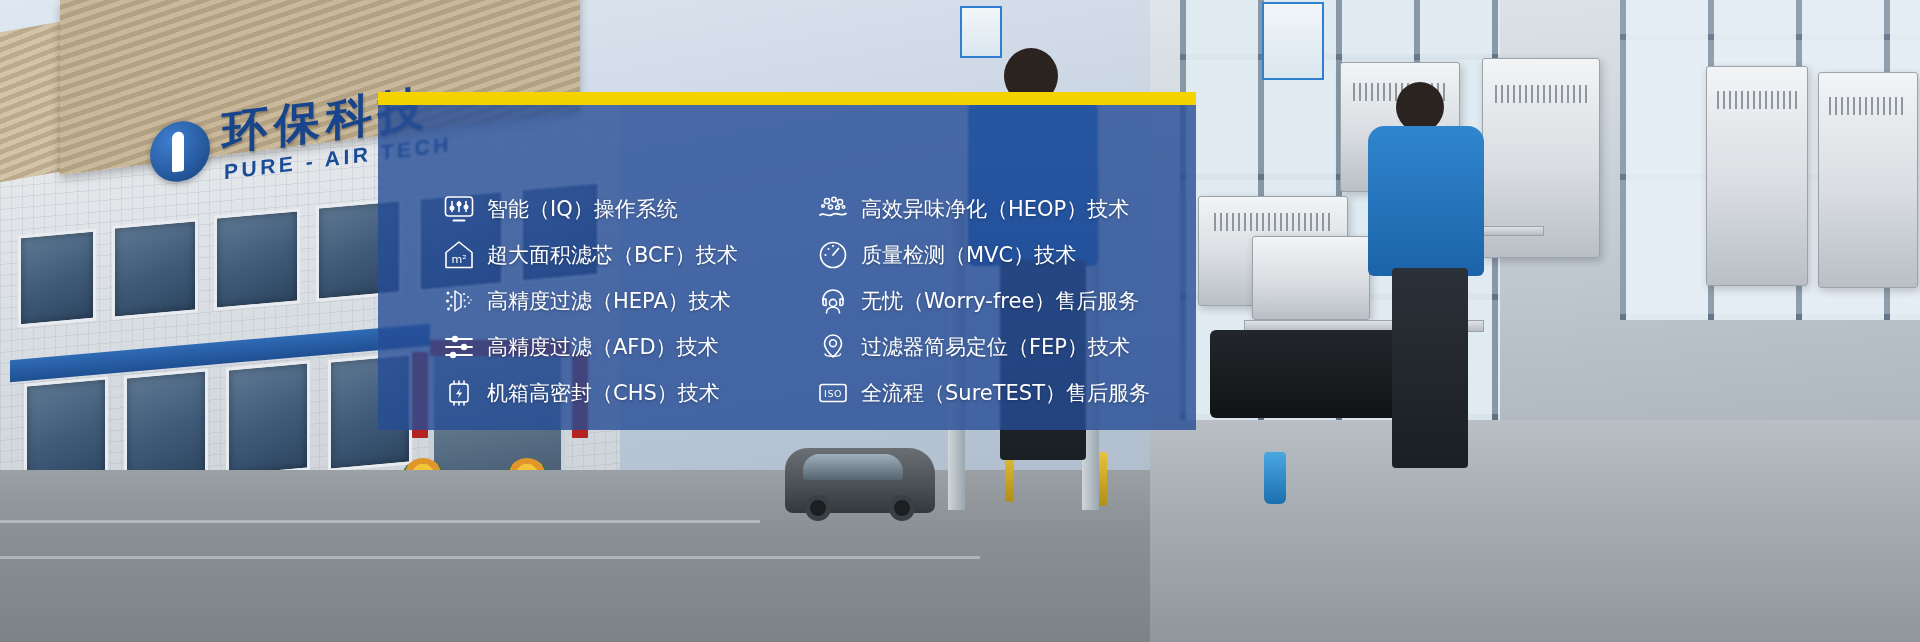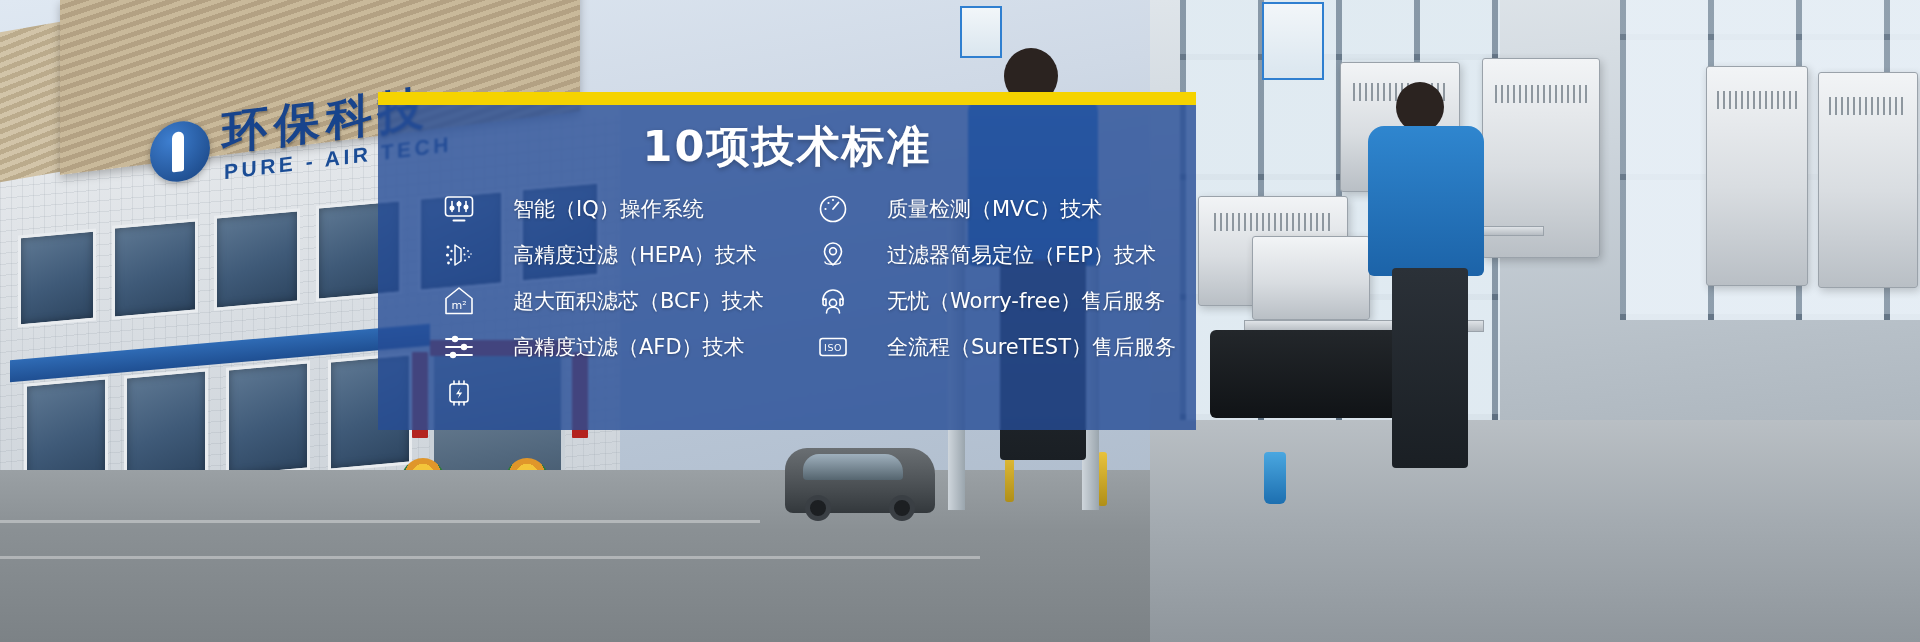--- a/index.html
+++ b/index.html
@@ -191,21 +191,21 @@
     text-shadow: 0 2px 5px rgba(0,0,0,.28);
   }
   .cols {
     position: absolute; left: 378px; top: 186px; width: 818px; height: 230px;
     display: flex;
   }
   .col { width: 50%; display: flex; flex-direction: column; gap: 0px; }
   .col.left  { padding-left: 63px; }
   .col.right { padding-left: 28px; }
   .feat {
-    display: flex; align-items: center; height: 46px; gap: 36px;
+    display: flex; align-items: center; height: 46px; gap: 10px;
   }
   .feat .ico {
     width: 36px; height: 36px; flex: 0 0 36px;
     display: flex; align-items: center; justify-content: center;
   }
   .feat .ico svg { display: block; }
   .feat .lbl {
     color: #ffffff; font-size: 21px; font-weight: 500; white-space: nowrap;
     font-family: "DejaVu Sans", sans-serif;
     text-shadow: 0 1px 3px rgba(0,0,0,.30);
@@ -304,40 +304,49 @@
 
     <div class="worker-head" style="left:1396px; top:82px;  width:48px; height:50px;"></div>
     <div class="worker-shirt" style="left:1368px; top:126px; width:116px; height:150px;
          background:linear-gradient(180deg,#2f86cf,#1c63a8);"></div>
     <div class="worker-pants" style="left:1392px; top:268px; width:76px; height:200px;"></div>
   </div>
 
   <div class="panel"></div>
   <div class="panel-topbar"></div>
 
-  <div class="panel-title">10项技术标准</div>
 
   <div class="cols">
 
     <div class="col left">
 
       <div class="feat">
         <span class="ico">
           <svg width="34" height="34" viewBox="0 0 34 34" fill="none" stroke="#ffffff" stroke-width="1.6" stroke-linecap="round">
             <rect x="3.5" y="5" width="27" height="19" rx="3"></rect>
             <line x1="10" y1="9.5" x2="10" y2="19.5"></line>
             <line x1="17" y1="9.5" x2="17" y2="19.5"></line>
             <line x1="24" y1="9.5" x2="24" y2="19.5"></line>
             <circle cx="10" cy="16" r="1.7" fill="#ffffff"></circle>
             <circle cx="17" cy="12" r="1.7" fill="#ffffff"></circle>
             <circle cx="24" cy="15" r="1.7" fill="#ffffff"></circle>
             <line x1="11.5" y1="28.5" x2="22.5" y2="28.5" stroke-width="2"></line>
           </svg>
         </span>
         <span class="lbl">智能（IQ）操作系统</span>
+      </div>
+
+      <div class="feat">
+        <span class="ico">
+          <svg width="34" height="34" viewBox="0 0 34 34" fill="none" stroke="#ffffff" stroke-width="1.6" stroke-linejoin="round" stroke-linecap="round">
+            <path d="M4 14.5 L17 4 L30 14.5 L30 29.5 L4 29.5 Z"></path>
+            <text x="17" y="25" font-size="11" fill="#ffffff" stroke="none" text-anchor="middle" font-family="DejaVu Sans, sans-serif">m²</text>
+          </svg>
+        </span>
+        <span class="lbl">超大面积滤芯（BCF）技术</span>
       </div>
 
       <div class="feat">
         <span class="ico">
           <svg width="34" height="34" viewBox="0 0 34 34" fill="none" stroke="#ffffff" stroke-width="1.5">
             <path d="M13 7 L19 11 L19 23 L13 27 Z" stroke="#ffffff" fill="none" stroke-linejoin="round"></path>
             <circle cx="6" cy="9" r="1.5" fill="#ffffff" stroke="none"></circle>
             <circle cx="9.5" cy="13" r="1.2" fill="#ffffff" stroke="none"></circle>
             <circle cx="5.5" cy="17" r="1.6" fill="#ffffff" stroke="none"></circle>
             <circle cx="9" cy="21.5" r="1.2" fill="#ffffff" stroke="none"></circle>
@@ -348,30 +357,20 @@
             <circle cx="27" cy="19" r="0.9" fill="#ffffff" stroke="none"></circle>
             <circle cx="23" cy="22.5" r="1.0" fill="#ffffff" stroke="none"></circle>
             <circle cx="29" cy="16" r="0.8" fill="#ffffff" stroke="none"></circle>
           </svg>
         </span>
         <span class="lbl">高精度过滤（HEPA）技术</span>
       </div>
 
       <div class="feat">
         <span class="ico">
-          <svg width="34" height="34" viewBox="0 0 34 34" fill="none" stroke="#ffffff" stroke-width="1.6" stroke-linejoin="round" stroke-linecap="round">
-            <path d="M4 14.5 L17 4 L30 14.5 L30 29.5 L4 29.5 Z"></path>
-            <text x="17" y="25" font-size="11" fill="#ffffff" stroke="none" text-anchor="middle" font-family="DejaVu Sans, sans-serif">m²</text>
-          </svg>
-        </span>
-        <span class="lbl">超大面积滤芯（BCF）技术</span>
-      </div>
-
-      <div class="feat">
-        <span class="ico">
           <svg width="34" height="34" viewBox="0 0 34 34" fill="none" stroke="#ffffff" stroke-width="1.8" stroke-linecap="round">
             <line x1="4" y1="9" x2="30" y2="9"></line>
             <circle cx="13" cy="9" r="3.2" fill="#ffffff" stroke="none"></circle>
             <line x1="4" y1="17" x2="30" y2="17"></line>
             <circle cx="22" cy="17" r="3.2" fill="#ffffff" stroke="none"></circle>
             <line x1="4" y1="25" x2="30" y2="25"></line>
             <circle cx="11" cy="25" r="3.2" fill="#ffffff" stroke="none"></circle>
           </svg>
         </span>
         <span class="lbl">高精度过滤（AFD）技术</span>
@@ -383,66 +382,82 @@
             <rect x="8" y="8" width="18" height="18" rx="2.5"></rect>
             <path d="M18.5 12 L14 18.2 L17.4 18.2 L15.8 22.6 L20.2 16.4 L16.9 16.4 Z" fill="#ffffff" stroke="none"></path>
             <line x1="12" y1="5" x2="12" y2="8"></line>
             <line x1="17" y1="5" x2="17" y2="8"></line>
             <line x1="22" y1="5" x2="22" y2="8"></line>
             <line x1="12" y1="26" x2="12" y2="29"></line>
             <line x1="17" y1="26" x2="17" y2="29"></line>
             <line x1="22" y1="26" x2="22" y2="29"></line>
           </svg>
         </span>
+        <span class="lbl">机箱高密封（CHS）技术</span>
       </div>
 
     </div>
 
     <div class="col right">
 
+      <div class="feat">
+        <span class="ico">
+          <svg width="34" height="34" viewBox="0 0 34 34" fill="none" stroke="#ffffff" stroke-width="1.5" stroke-linecap="round">
+            <circle cx="11" cy="9" r="2.6"></circle>
+            <circle cx="18" cy="7.5" r="2.2"></circle>
+            <circle cx="24" cy="10" r="2.6"></circle>
+            <circle cx="14.5" cy="15" r="2.0"></circle>
+            <circle cx="21.5" cy="15.5" r="1.8"></circle>
+            <circle cx="7" cy="14" r="1.3"></circle>
+            <circle cx="27.5" cy="15" r="1.3"></circle>
+            <path d="M4 23 C 8 19.5, 12 26, 16.5 22.5 C 21 19, 25 25.5, 30 21.5" stroke-width="1.8"></path>
+          </svg>
+        </span>
+        <span class="lbl">高效异味净化（HEOP）技术</span>
+      </div>
 
       <div class="feat">
         <span class="ico">
           <svg width="34" height="34" viewBox="0 0 34 34" fill="none" stroke="#ffffff" stroke-width="1.6" stroke-linecap="round">
             <circle cx="17" cy="17" r="12.5"></circle>
             <line x1="17" y1="17" x2="22.5" y2="10.5" stroke-width="1.8"></line>
             <circle cx="12.5" cy="11" r="1.1" fill="#ffffff" stroke="none"></circle>
             <circle cx="9.5" cy="17" r="1.1" fill="#ffffff" stroke="none"></circle>
             <circle cx="17" cy="8" r="1.1" fill="#ffffff" stroke="none"></circle>
           </svg>
         </span>
         <span class="lbl">质量检测（MVC）技术</span>
       </div>
 
       <div class="feat">
         <span class="ico">
           <svg width="34" height="34" viewBox="0 0 34 34" fill="none" stroke="#ffffff" stroke-width="1.6" stroke-linecap="round" stroke-linejoin="round">
-            <path d="M17 5 C 12.3 5, 8.5 8.8, 8.5 13.5 C 8.5 19.5, 17 27, 17 27 C 17 27, 25.5 19.5, 25.5 13.5 C 25.5 8.8, 21.7 5, 17 5 Z"></path>
-            <circle cx="17" cy="13.2" r="3.4"></circle>
-            <path d="M9 24 C 9 27, 24.5 27, 24.5 24" stroke-width="1.4"></path>
-          </svg>
-        </span>
-        <span class="lbl">过滤器简易定位（FEP）技术</span>
-      </div>
-
-      <div class="feat">
-        <span class="ico">
-          <svg width="34" height="34" viewBox="0 0 34 34" fill="none" stroke="#ffffff" stroke-width="1.6" stroke-linecap="round" stroke-linejoin="round">
             <path d="M7 16 C 7 10, 11.4 6, 17 6 C 22.6 6, 27 10, 27 16"></path>
             <path d="M7 15 L7 19.5 C 7 20.6, 8 21.5, 9.2 21.5 L10 21.5 L10 15 L9.2 15 C 8 15, 7 15.9, 7 15 Z"></path>
             <path d="M27 15 L27 19.5 C 27 20.6, 26 21.5, 24.8 21.5 L24 21.5 L24 15 L24.8 15 C 26 15, 27 15.9, 27 15 Z"></path>
             <circle cx="17" cy="19" r="3.6"></circle>
             <path d="M10.5 29 C 10.5 25.2, 13.4 23.2, 17 23.2 C 20.6 23.2, 23.5 25.2, 23.5 29"></path>
           </svg>
         </span>
         <span class="lbl">无忧（Worry-free）售后服务</span>
       </div>
 
       <div class="feat">
         <span class="ico">
+          <svg width="34" height="34" viewBox="0 0 34 34" fill="none" stroke="#ffffff" stroke-width="1.6" stroke-linecap="round" stroke-linejoin="round">
+            <path d="M17 5 C 12.3 5, 8.5 8.8, 8.5 13.5 C 8.5 19.5, 17 27, 17 27 C 17 27, 25.5 19.5, 25.5 13.5 C 25.5 8.8, 21.7 5, 17 5 Z"></path>
+            <circle cx="17" cy="13.2" r="3.4"></circle>
+            <path d="M9 24 C 9 27, 24.5 27, 24.5 24" stroke-width="1.4"></path>
+          </svg>
+        </span>
+        <span class="lbl">过滤器简易定位（FEP）技术</span>
+      </div>
+
+      <div class="feat">
+        <span class="ico">
           <svg width="34" height="34" viewBox="0 0 34 34" fill="none" stroke="#ffffff" stroke-width="1.6">
             <rect x="4" y="8.5" width="26" height="17" rx="2.5"></rect>
             <text x="17" y="20.5" font-size="9.5" fill="#ffffff" stroke="none" text-anchor="middle" font-family="DejaVu Sans, sans-serif" letter-spacing="0.5">ISO</text>
           </svg>
         </span>
         <span class="lbl">全流程（SureTEST）售后服务</span>
       </div>
 
     </div>
   </div>

